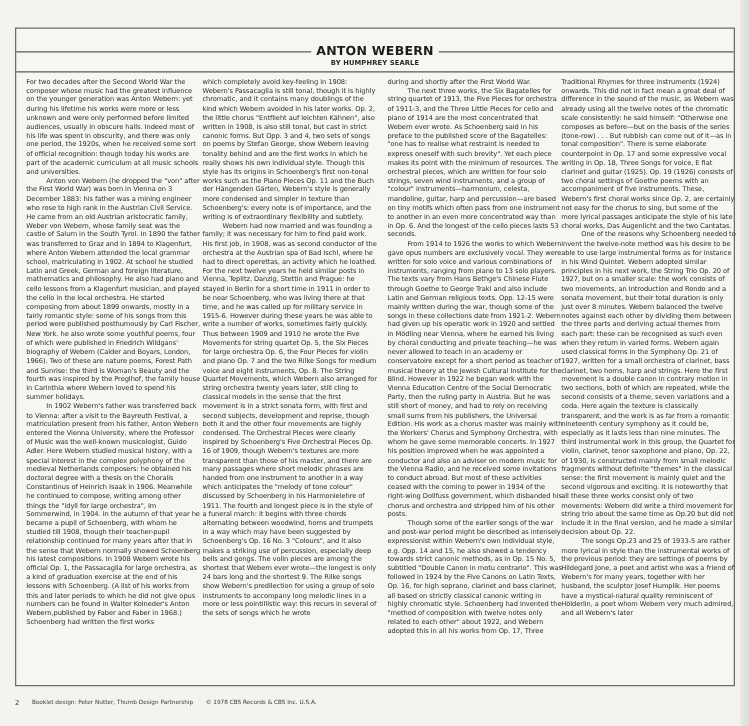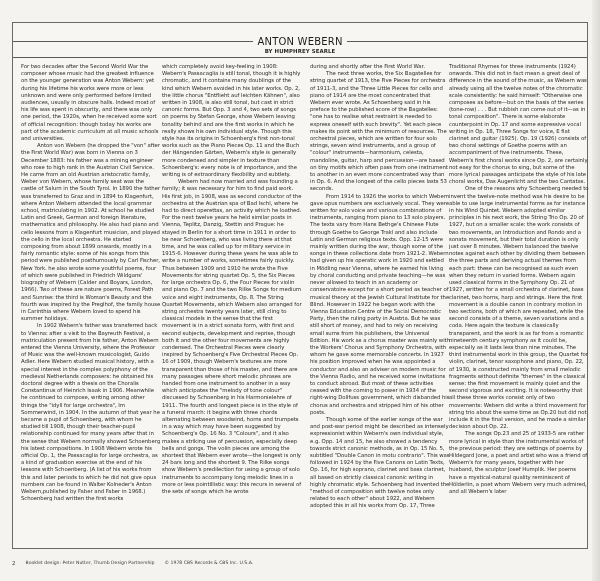--- a/index.html
+++ b/index.html
@@ -17,21 +17,21 @@
   .frame {
     position:absolute; left:12px; top:22px; width:576px; height:527px;
     border:1px solid #6a6a6a; box-sizing:border-box; background:#f7f6f2;
   }
   .title-row {
     position:absolute; left:0; right:0; top:12px; height:12px;
     display:flex; align-items:center;
   }
   .title-row .rule { flex:1; height:1px; background:#5a5a5a; }
   .title {
-    font-weight:normal; font-size:10px; letter-spacing:0.2px; padding:0 4px;
+    font-weight:bold; font-size:10px; letter-spacing:0.2px; padding:0 4px;
     color:#1c1c1c; white-space:nowrap;
   }
   .byline {
     position:absolute; left:0; right:0; top:25px; text-align:center;
     font-weight:bold; font-size:5.4px; color:#2a2a2a; letter-spacing:0.1px;
   }
   .under-rule {
     position:absolute; left:0; right:0; top:34px; height:1px; background:#5a5a5a;
   }
   .col {

